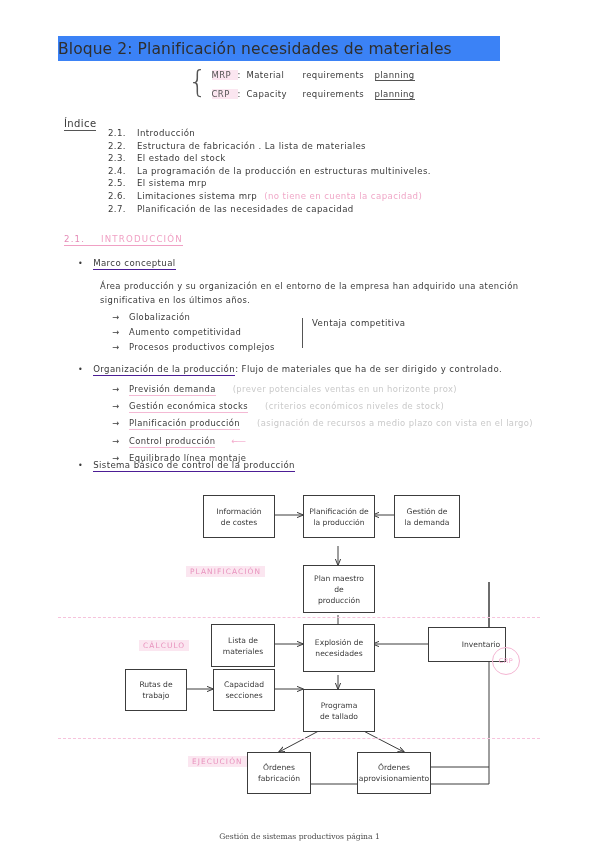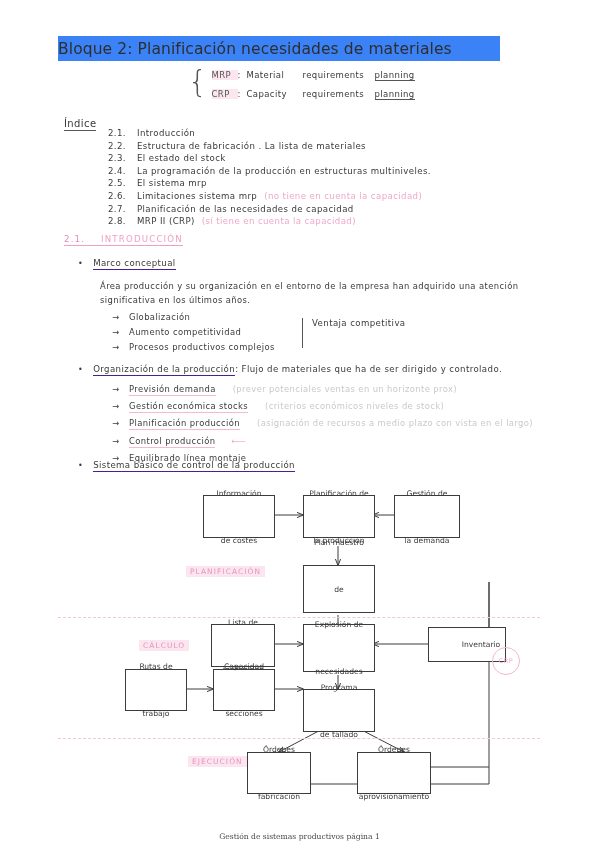--- a/index.html
+++ b/index.html
@@ -65,21 +65,21 @@
   #sub2 .key{border-bottom:1px solid #f4b9d4;padding-bottom:1px;}
   #sub2 .note{color:#c9c9c9;margin-left:9px;}
   #sub2 .parrow{color:#f3a9cb;margin-left:8px;letter-spacing:-1px;}
 
   #b3{left:78px;top:460px;}
 
   
   #diagram{position:absolute;left:0;top:484px;width:599px;height:330px;}
   .nbox{position:absolute;border:1px solid #3c3c3c;background:#fff;
         display:flex;flex-direction:column;align-items:center;justify-content:center;
-        font-size:7.6px;line-height:11px;text-align:center;color:#3a3a3a;gap:36px;}
+        font-size:7.6px;line-height:11px;text-align:center;color:#3a3a3a;}
   .phase{position:absolute;background:#fbe6f0;color:#e892bd;font-size:7.4px;
          letter-spacing:1.1px;padding:1px 4px;}
   .crp-oval{position:absolute;width:26px;height:26px;border:1px solid #f4b6d3;
         border-radius:50%;display:flex;align-items:center;justify-content:center;
         color:#f2a6cc;font-size:6.5px;letter-spacing:.5px;}
   .dash{position:absolute;height:0;border-top:1.3px dashed #f6c3dc;}
   svg.wires{position:absolute;left:0;top:0;width:599px;height:330px;overflow:visible;}
 
   
   #footer{position:absolute;left:0;top:832px;width:599px;text-align:center;
@@ -141,25 +141,20 @@
     </div>
   <div class="ix">
       <span class="num">2.6.</span>
       <span>Limitaciones sistema mrp</span>
       <span class="pk">(no tiene en cuenta la capacidad)</span>
     </div>
   <div class="ix">
       <span class="num">2.7.</span>
       <span>Planificación de las necesidades de capacidad</span>
       <span class="pk"></span>
-    </div>
-  <div class="ix">
-      <span class="num">2.8.</span>
-      <span>MRP II (CRP)</span>
-      <span class="pk">(sí tiene en cuenta la capacidad)</span>
     </div>
 </div>
 
 <div id="sec-head" class="hw">
   <span class="n">2.1.</span>
   &nbsp;&nbsp;
   <span>INTRODUCCIÓN</span>
 </div>
 
 <div class="bul hw" id="b1">

